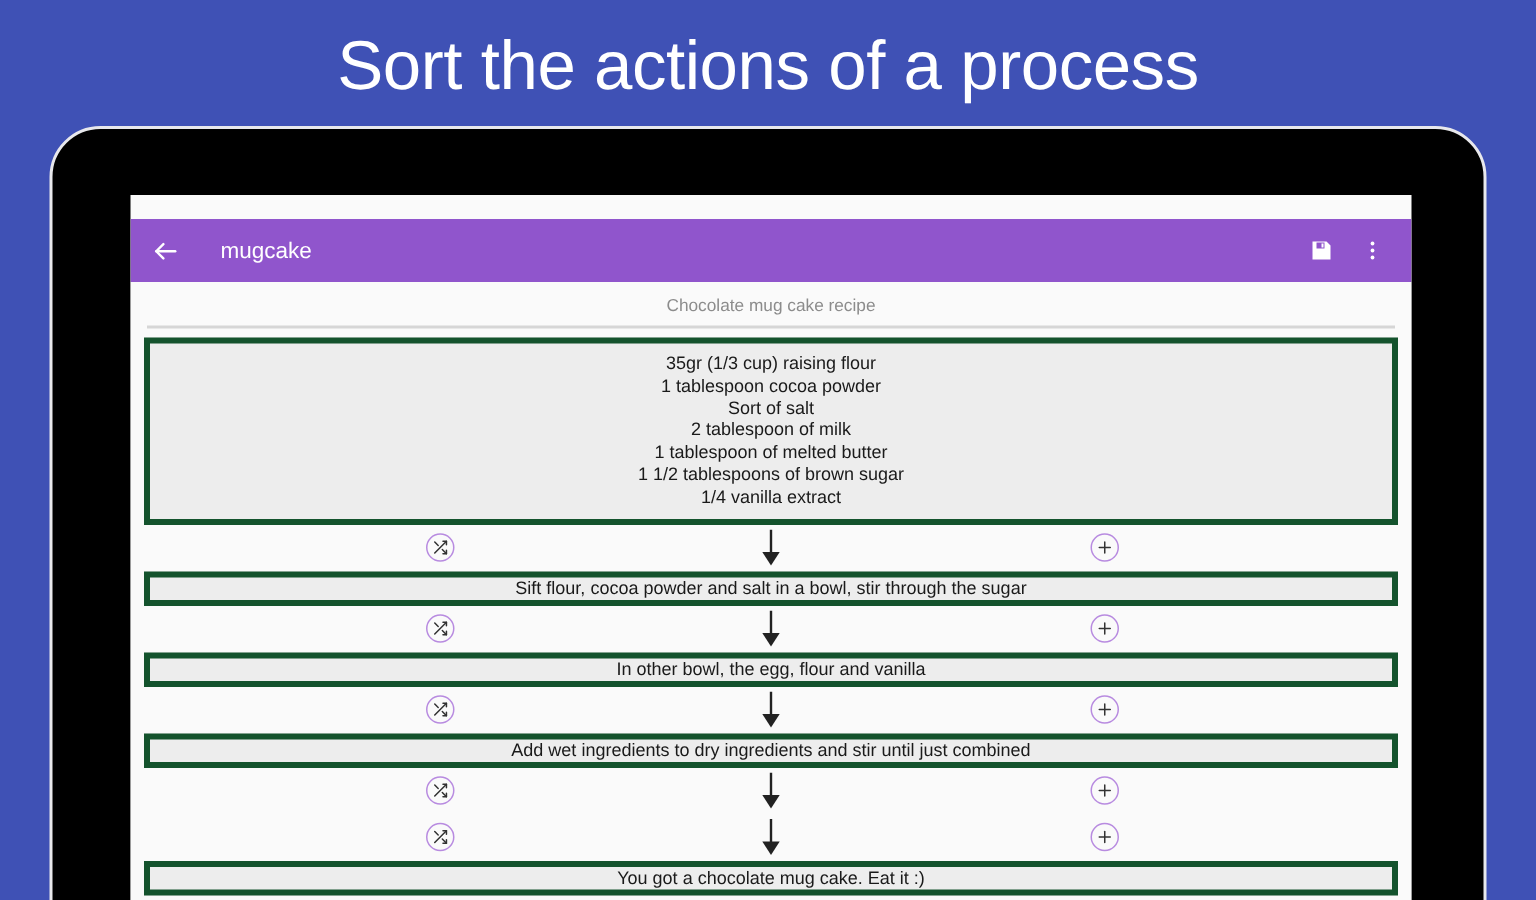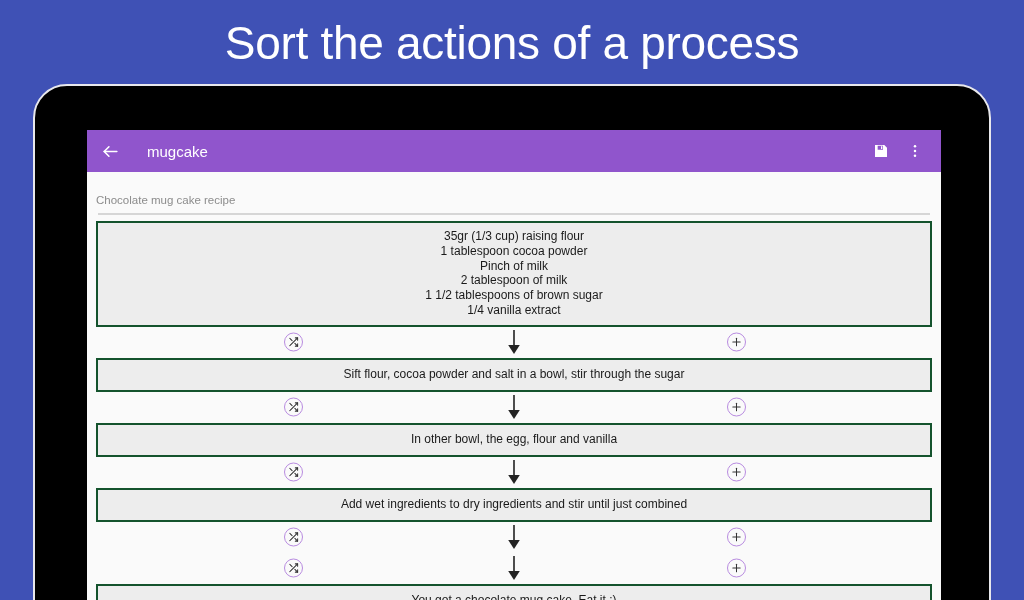--- a/index.html
+++ b/index.html
@@ -64,20 +64,21 @@
   }
 
   
   .app-bar {
     height: 42px;
     background: #9055CC;
     display: flex;
     align-items: center;
     padding: 0 12px 0 10px;
     flex-shrink: 0;
+    margin-top: 16px;
   }
 
   .app-bar-back {
     width: 26px;
     height: 26px;
     display: flex;
     align-items: center;
     justify-content: center;
     color: #FFFFFF;
     cursor: pointer;
@@ -108,51 +109,51 @@
 
   
   .content {
     position: relative;
     height: 472px;
     background: #FAFAFA;
     padding: 0 9px;
   }
 
   .recipe-caption {
+    text-align: center;
     color: #8C8C8C;
     font-size: 11.5px;
     padding: 10px 0 7px;
     user-select: none;
-    margin-top: 12px;
   }
 
   .caption-rule {
     height: 2px;
     background: #D6D6D6;
     margin: 0 2px 6px;
   }
 
   
   .box {
     background: #EDEDED;
-    border: 2px solid #14532d;
+    border: 4px solid #14532d;
     text-align: center;
     color: #1A1A1A;
     font-size: 12px;
     line-height: 14.8px;
   }
 
   .ingredients-box {
     padding: 6px 4px 7px;
   }
 
   .ingredient-line { white-space: nowrap; }
 
   .step-box {
-    height: 34px;
+    height: 23px;
     display: flex;
     align-items: center;
     justify-content: center;
     white-space: nowrap;
     cursor: pointer;
   }
 
   
   .connector {
     position: relative;
@@ -226,22 +227,23 @@
 
     <div class="content">
 
       <div class="recipe-caption">Chocolate mug cake recipe</div>
 
       <div class="caption-rule"></div>
 
       <div class="box ingredients-box">
         <div class="ingredient-line">35gr (1/3 cup) raising flour</div>
         <div class="ingredient-line">1 tablespoon cocoa powder</div>
-        <div class="ingredient-line">Pinch of milk</div>
+        <div class="ingredient-line">Sort of salt</div>
         <div class="ingredient-line">2 tablespoon of milk</div>
+        <div class="ingredient-line">1 tablespoon of melted butter</div>
         <div class="ingredient-line">1 1/2 tablespoons of brown sugar</div>
         <div class="ingredient-line">1/4 vanilla extract</div>
       </div>
 
       <div class="connector">
         <div class="conn-icon shuffle">
           <svg width="11" height="11" viewBox="0 0 24 24" fill="none" stroke="#333333" stroke-width="2.2" stroke-linecap="round" stroke-linejoin="round">
             <polyline points="16 3 21 3 21 8"></polyline>
             <line x1="4" y1="20" x2="21" y2="3"></line>
             <polyline points="21 16 21 21 16 21"></polyline>

